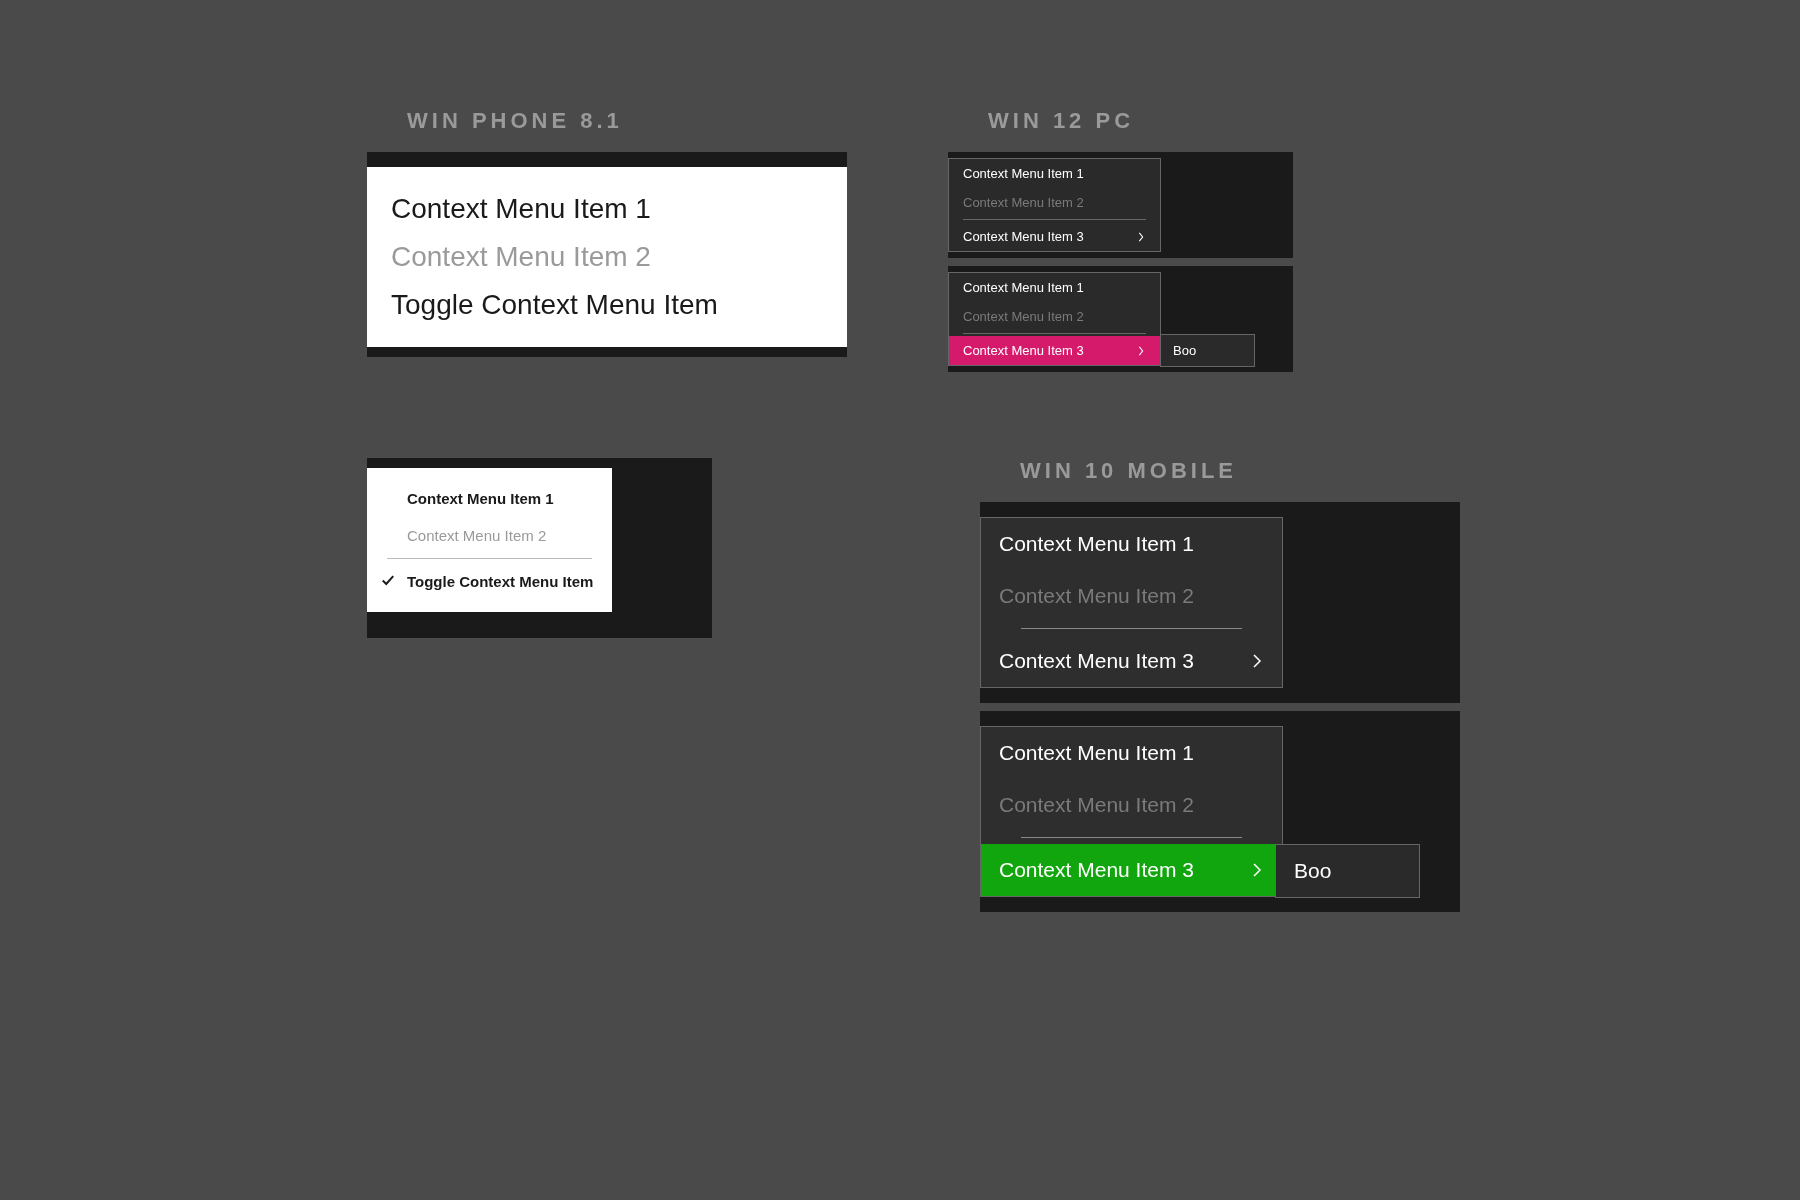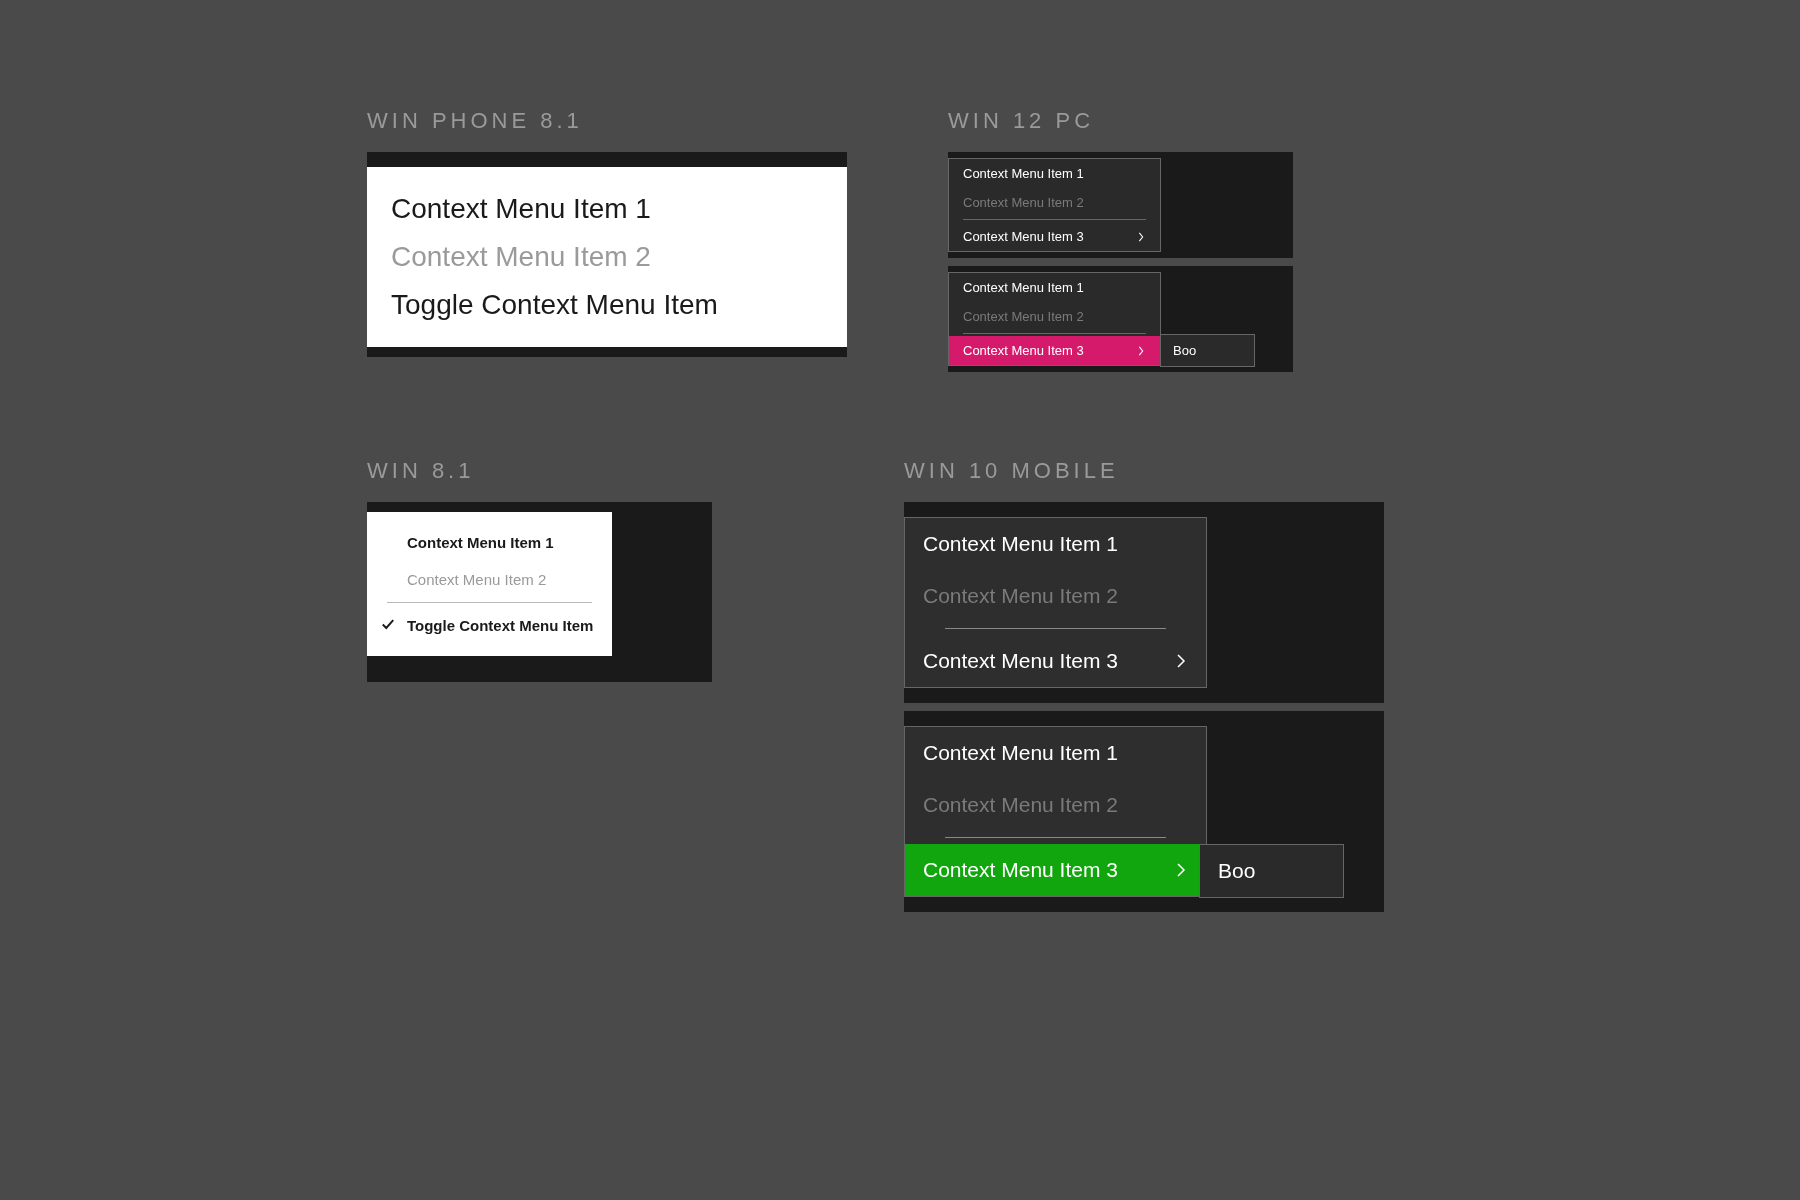--- a/index.html
+++ b/index.html
@@ -7,23 +7,24 @@
     background: #4a4a4a;
     font-family: "Segoe UI", -apple-system, sans-serif;
     width: 1800px;
     height: 1200px;
     position: relative;
   }
 
   .section-title {
     color: #9a9a9a;
     font-size: 22px;
-    font-weight: 400;
+    font-weight: 700;
     letter-spacing: 4px;
     margin-bottom: 18px;
+    margin-left: 40px;
   }
 
   
   .winphone81 {
     position: absolute;
     left: 367px;
     top: 108px;
   }
   .winphone81-outer {
     background: #1a1a1a;
@@ -140,21 +141,21 @@
     border: 1px solid #666;
     width: 95px;
     padding: 8px 12px;
     font-size: 13px;
     color: #fff;
   }
 
   
   .win10mobile {
     position: absolute;
-    left: 904px;
+    left: 980px;
     top: 458px;
   }
   .w10m-outer {
     background: #1a1a1a;
     width: 480px;
     padding: 15px 0;
     margin-bottom: 8px;
   }
   .w10m-menu {
     background: #2e2e2e;
@@ -211,21 +212,20 @@
   <div class="winphone81-outer">
     <div class="winphone81-inner">
       <div class="wp81-item">Context Menu Item 1</div>
       <div class="wp81-item disabled">Context Menu Item 2</div>
       <div class="wp81-item">Toggle Context Menu Item</div>
     </div>
   </div>
 </div>
 
 <div class="win81">
-  <div class="section-title">WIN 8.1</div>
   <div class="win81-outer">
     <div class="win81-inner">
       <div class="w81-item">Context Menu Item 1</div>
       <div class="w81-item disabled">Context Menu Item 2</div>
       <hr class="w81-divider">
       <div class="w81-item">
         <span class="w81-check">
           <span class="checkmark"><svg viewBox="0 0 16 16">
                 <path d="M2 8 L6 12 L14 3" stroke="#1a1a1a" stroke-width="2.2" fill="none"></path>
               </svg></span>

